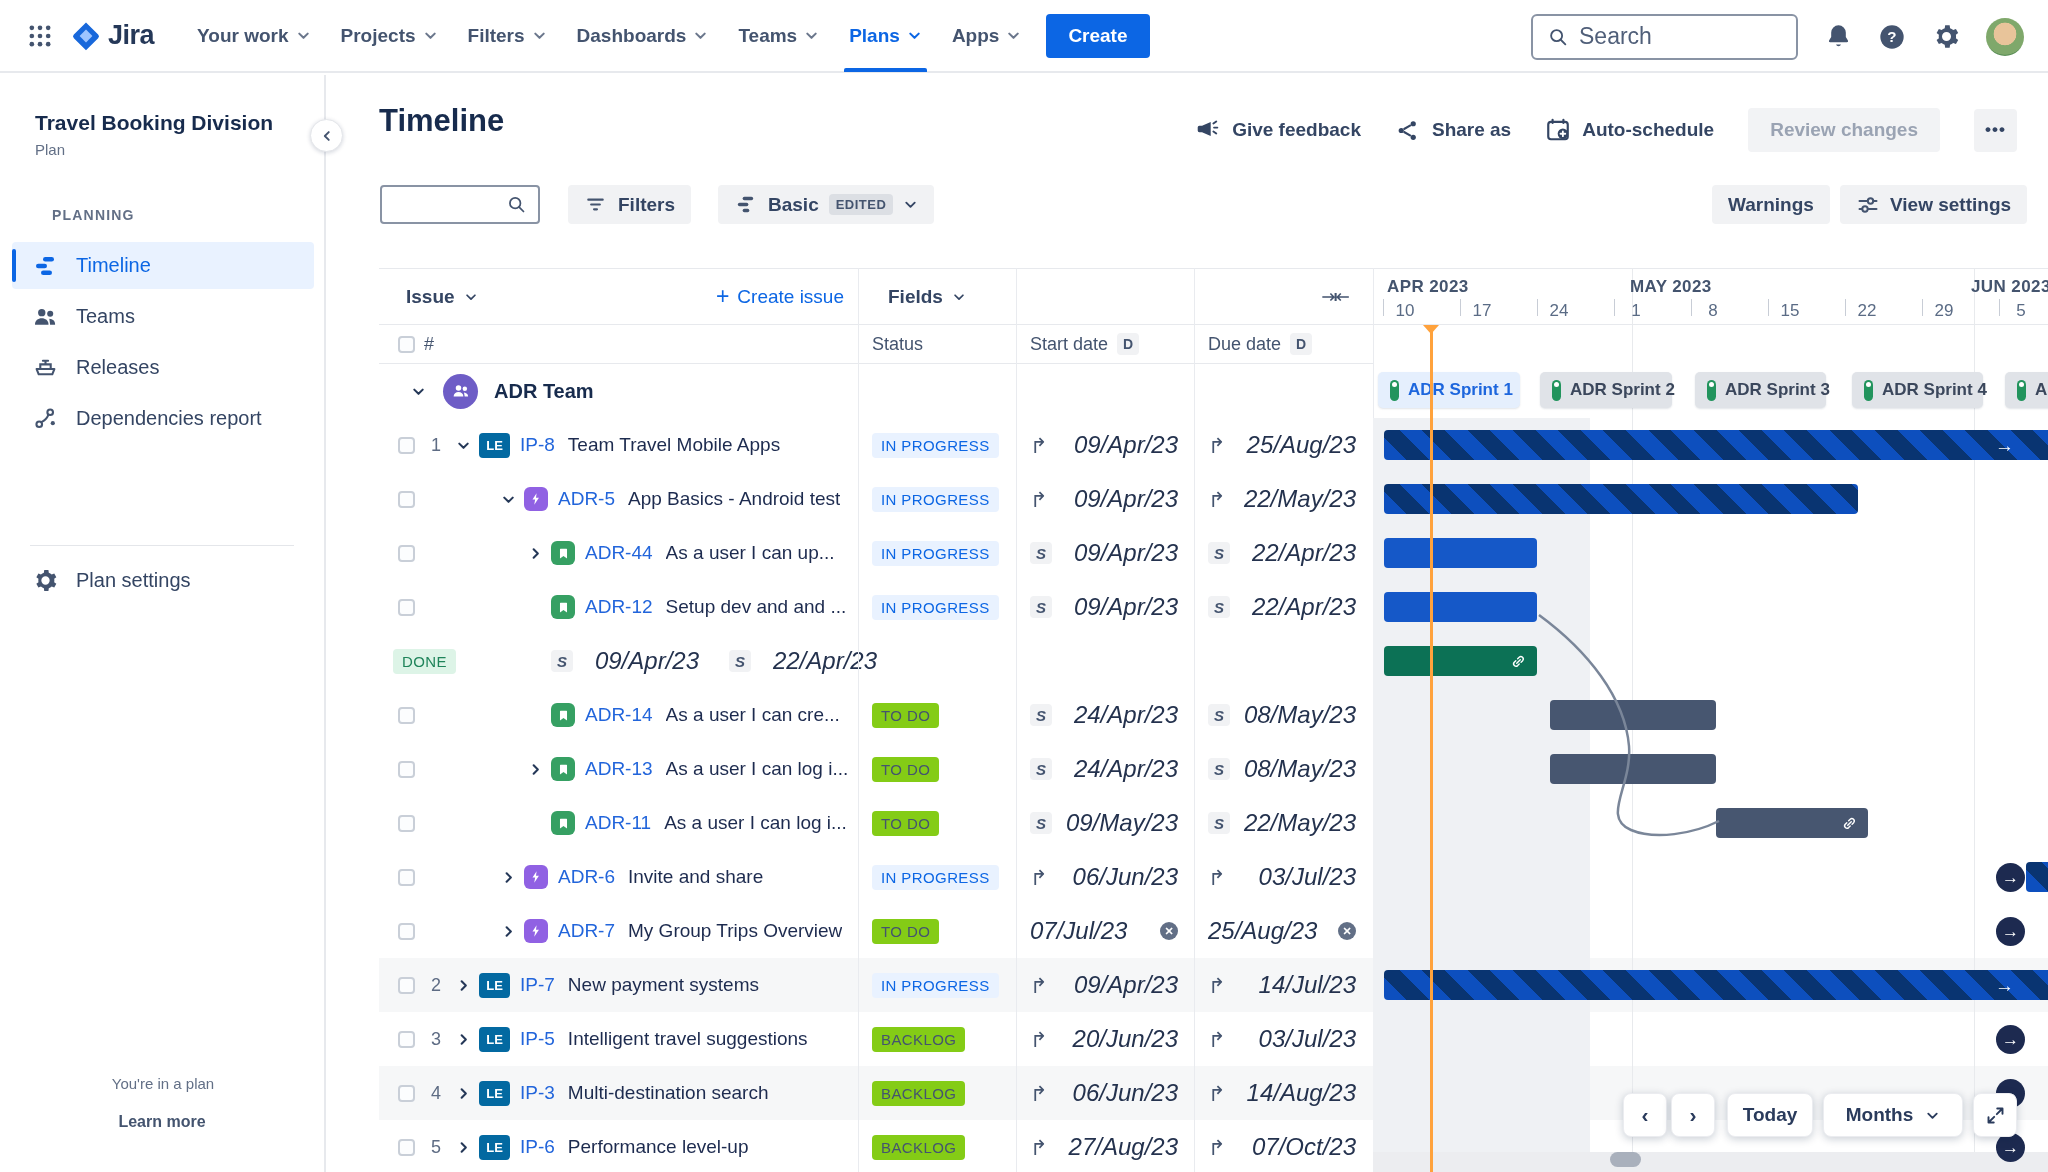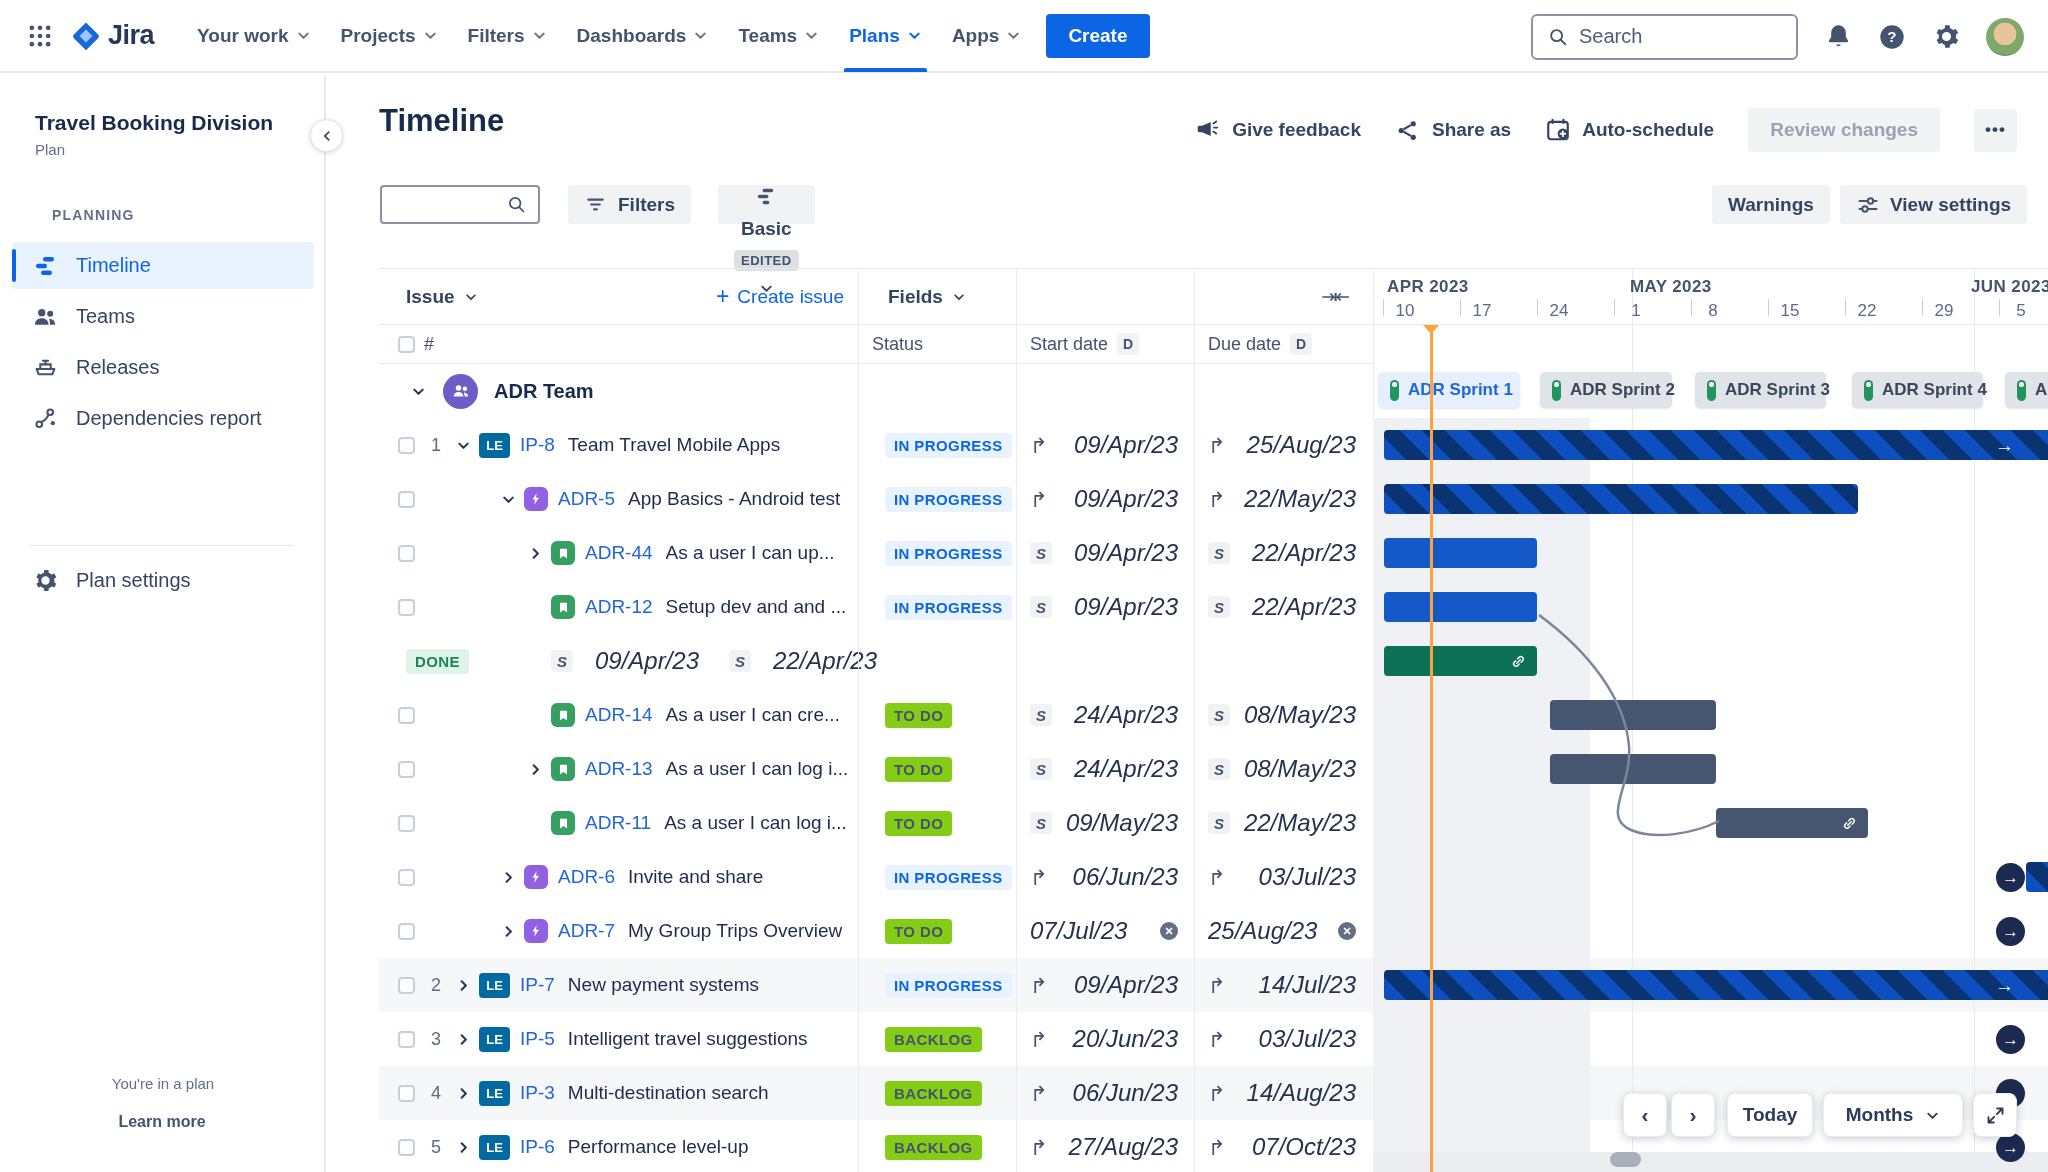--- a/index.html
+++ b/index.html
@@ -19,21 +19,21 @@
   .nav-item .chev { color:#6B778C; }
   .nav-item.active { color:#0C66E4; }
   .nav-item.active .chev { color:#0C66E4; }
   .nav-item.active::after { content:""; position:absolute; left:10px; right:10px; bottom:0; height:4px;
                             background:#0C66E4; border-radius:2px 2px 0 0; }
   .create-btn { margin-left:10px; background:#0C66E4; color:#fff; font-size:19px; font-weight:600;
                 border:none; border-radius:4px; padding:11px 22px; cursor:pointer; font-family:inherit; }
   .nav-right { position:absolute; right:24px; top:0; height:73px; display:flex; align-items:center; gap:26px; }
   .nav-search { display:flex; align-items:center; gap:10px; width:267px; height:46px;
                 border:2px solid #8993A4; border-radius:6px; padding:0 14px; color:#505F79; }
-  .nav-search input { border:none; outline:none; font-size:20px; color:#0f172a; width:180px; font-family:inherit; background:transparent; }
+  .nav-search input { border:none; outline:none; font-size:23px; color:#0f172a; width:180px; font-family:inherit; background:transparent; }
   .nav-search input::placeholder { color:#505F79; }
   .nav-ic { width:28px; height:28px; color:#44546F; cursor:pointer; display:flex; align-items:center; justify-content:center; }
   .avatar { width:38px; height:38px; border-radius:50%; cursor:pointer;
             background:radial-gradient(circle at 50% 42%, #E8C49A 0 38%, #7FA86B 40% 70%, #5E9159 72%); }
 
   
   .sidebar { position:absolute; left:0; top:75px; width:326px; height:1097px; background:#fff;
              border-right:2px solid #E7E9ED; z-index:30; }
   .sb-title { position:absolute; left:35px; top:36px; font-size:21px; font-weight:bold; color:#172B4D; }
   .sb-sub { position:absolute; left:35px; top:66px; font-size:15px; color:#626F86; }
@@ -113,21 +113,21 @@
   .badge-le { width:31px; height:25px; border-radius:4px; background:#0369a1; color:#fff; font-size:13px; font-weight:bold; }
   .badge-epic { width:24px; height:24px; border-radius:6px; background:#9061E3; }
   .badge-story { width:24px; height:24px; border-radius:6px; background:#36A063; }
   .issue-key { margin-left:10px; font-size:19px; color:#2265DB; cursor:pointer; white-space:nowrap; }
   .issue-title { margin-left:13px; font-size:19px; font-weight:500; color:#1D2B4F; white-space:nowrap;
                  overflow:hidden; text-overflow:ellipsis; }
   .team-chev { margin-left:10px; }
   .team-avatar { width:35px; height:35px; border-radius:50%; background:#6E5DC6; margin-left:15px;
                  display:flex; align-items:center; justify-content:center; flex:none; }
   .team-label { margin-left:16px; font-size:20px; font-weight:bold; color:#172B4D; }
-  .lozenge { font-size:15px; font-weight:bold; letter-spacing:.4px; padding:4px 9px; border-radius:4px; white-space:nowrap;margin-left:13px; }
+  .lozenge { font-size:15px; font-weight:normal; letter-spacing:.4px; padding:4px 9px; border-radius:4px; white-space:nowrap; }
   .lz-inprogress { background:#E9F2FF; color:#0C66E4; }
   .lz-done { background:#DDF4E7; color:#1F845A; }
   .lz-todo { background:#84cc16; color:#44546F; }
   .date-val { font-size:24px; font-style:italic; color:#24324E; }
   .rollup-ic { font-size:21px; color:#44546F; line-height:1; }
   .s-badge { width:22px; height:22px; border-radius:4px; background:#F1F2F4; color:#44546F;
              font-size:15px; font-weight:bold; font-style:italic; display:flex; align-items:center; justify-content:center; }
   .x-circle { width:18px; height:18px; border-radius:50%; background:#626F86; color:#fff; font-size:11px;
               font-weight:bold; display:flex; align-items:center; justify-content:center; cursor:pointer; }
   .spacer { flex:1; }
@@ -421,21 +421,21 @@
     </span>
   </div>
   <button class="tb-btn" style="left:568px;">
     <span class="gi">
       <svg width="23" height="23" viewBox="0 0 24 24">
           <path d="M4.5 7h15M7.5 12h9M10.5 17h3" stroke="currentColor" stroke-width="2.3" stroke-linecap="round"></path>
         </svg>
     </span>
       <span>Filters</span>
   </button>
-  <button class="tb-btn" style="left:718px;flex-direction:column;">
+  <button class="tb-btn" style="left:718px;">
     <span class="gi">
       <svg width="23" height="23" viewBox="0 0 24 24">
           <g fill="currentColor">
             <rect x="9" y="4" width="11" height="3.6" rx="1.8"></rect>
             <rect x="4" y="10.2" width="11" height="3.6" rx="1.8"></rect>
             <rect x="9" y="16.4" width="7" height="3.6" rx="1.8"></rect>
           </g>
         </svg>
     </span>
     <span>Basic</span>

